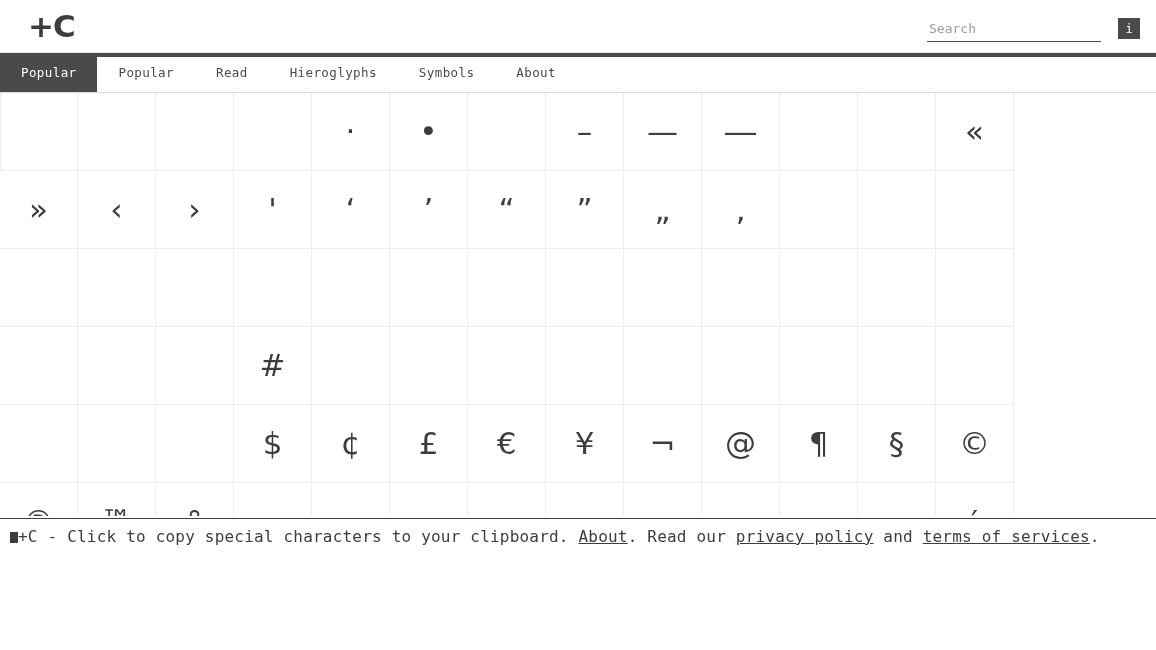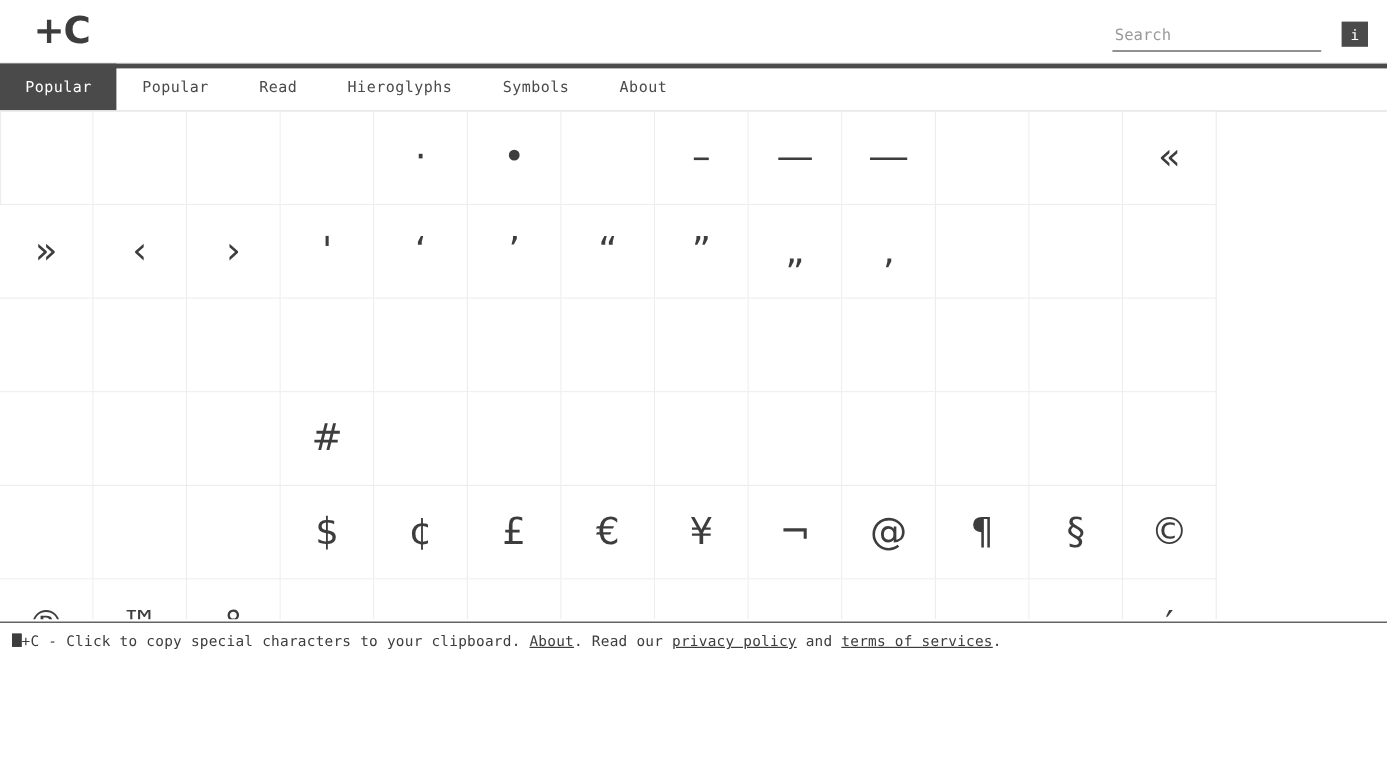--- a/index.html
+++ b/index.html
@@ -141,21 +141,21 @@
     position: absolute;
     left: 0;
     bottom: 0;
     width: 1156px;
     height: 132px;
     background: #ffffff;
     border-top: 1px solid #3d3d3d;
   }
   .footer-text {
     padding: 8px 0 0 10px;
-    font-size: 12px;
+    font-size: 16px;
     color: #3d3d3d;
     letter-spacing: 0.2px;
     white-space: nowrap;
   }
   .footer-text .tofu {
     display: inline-block;
     width: 8px;
     height: 11px;
     border: 1px solid #3d3d3d;
     background: #3d3d3d;

